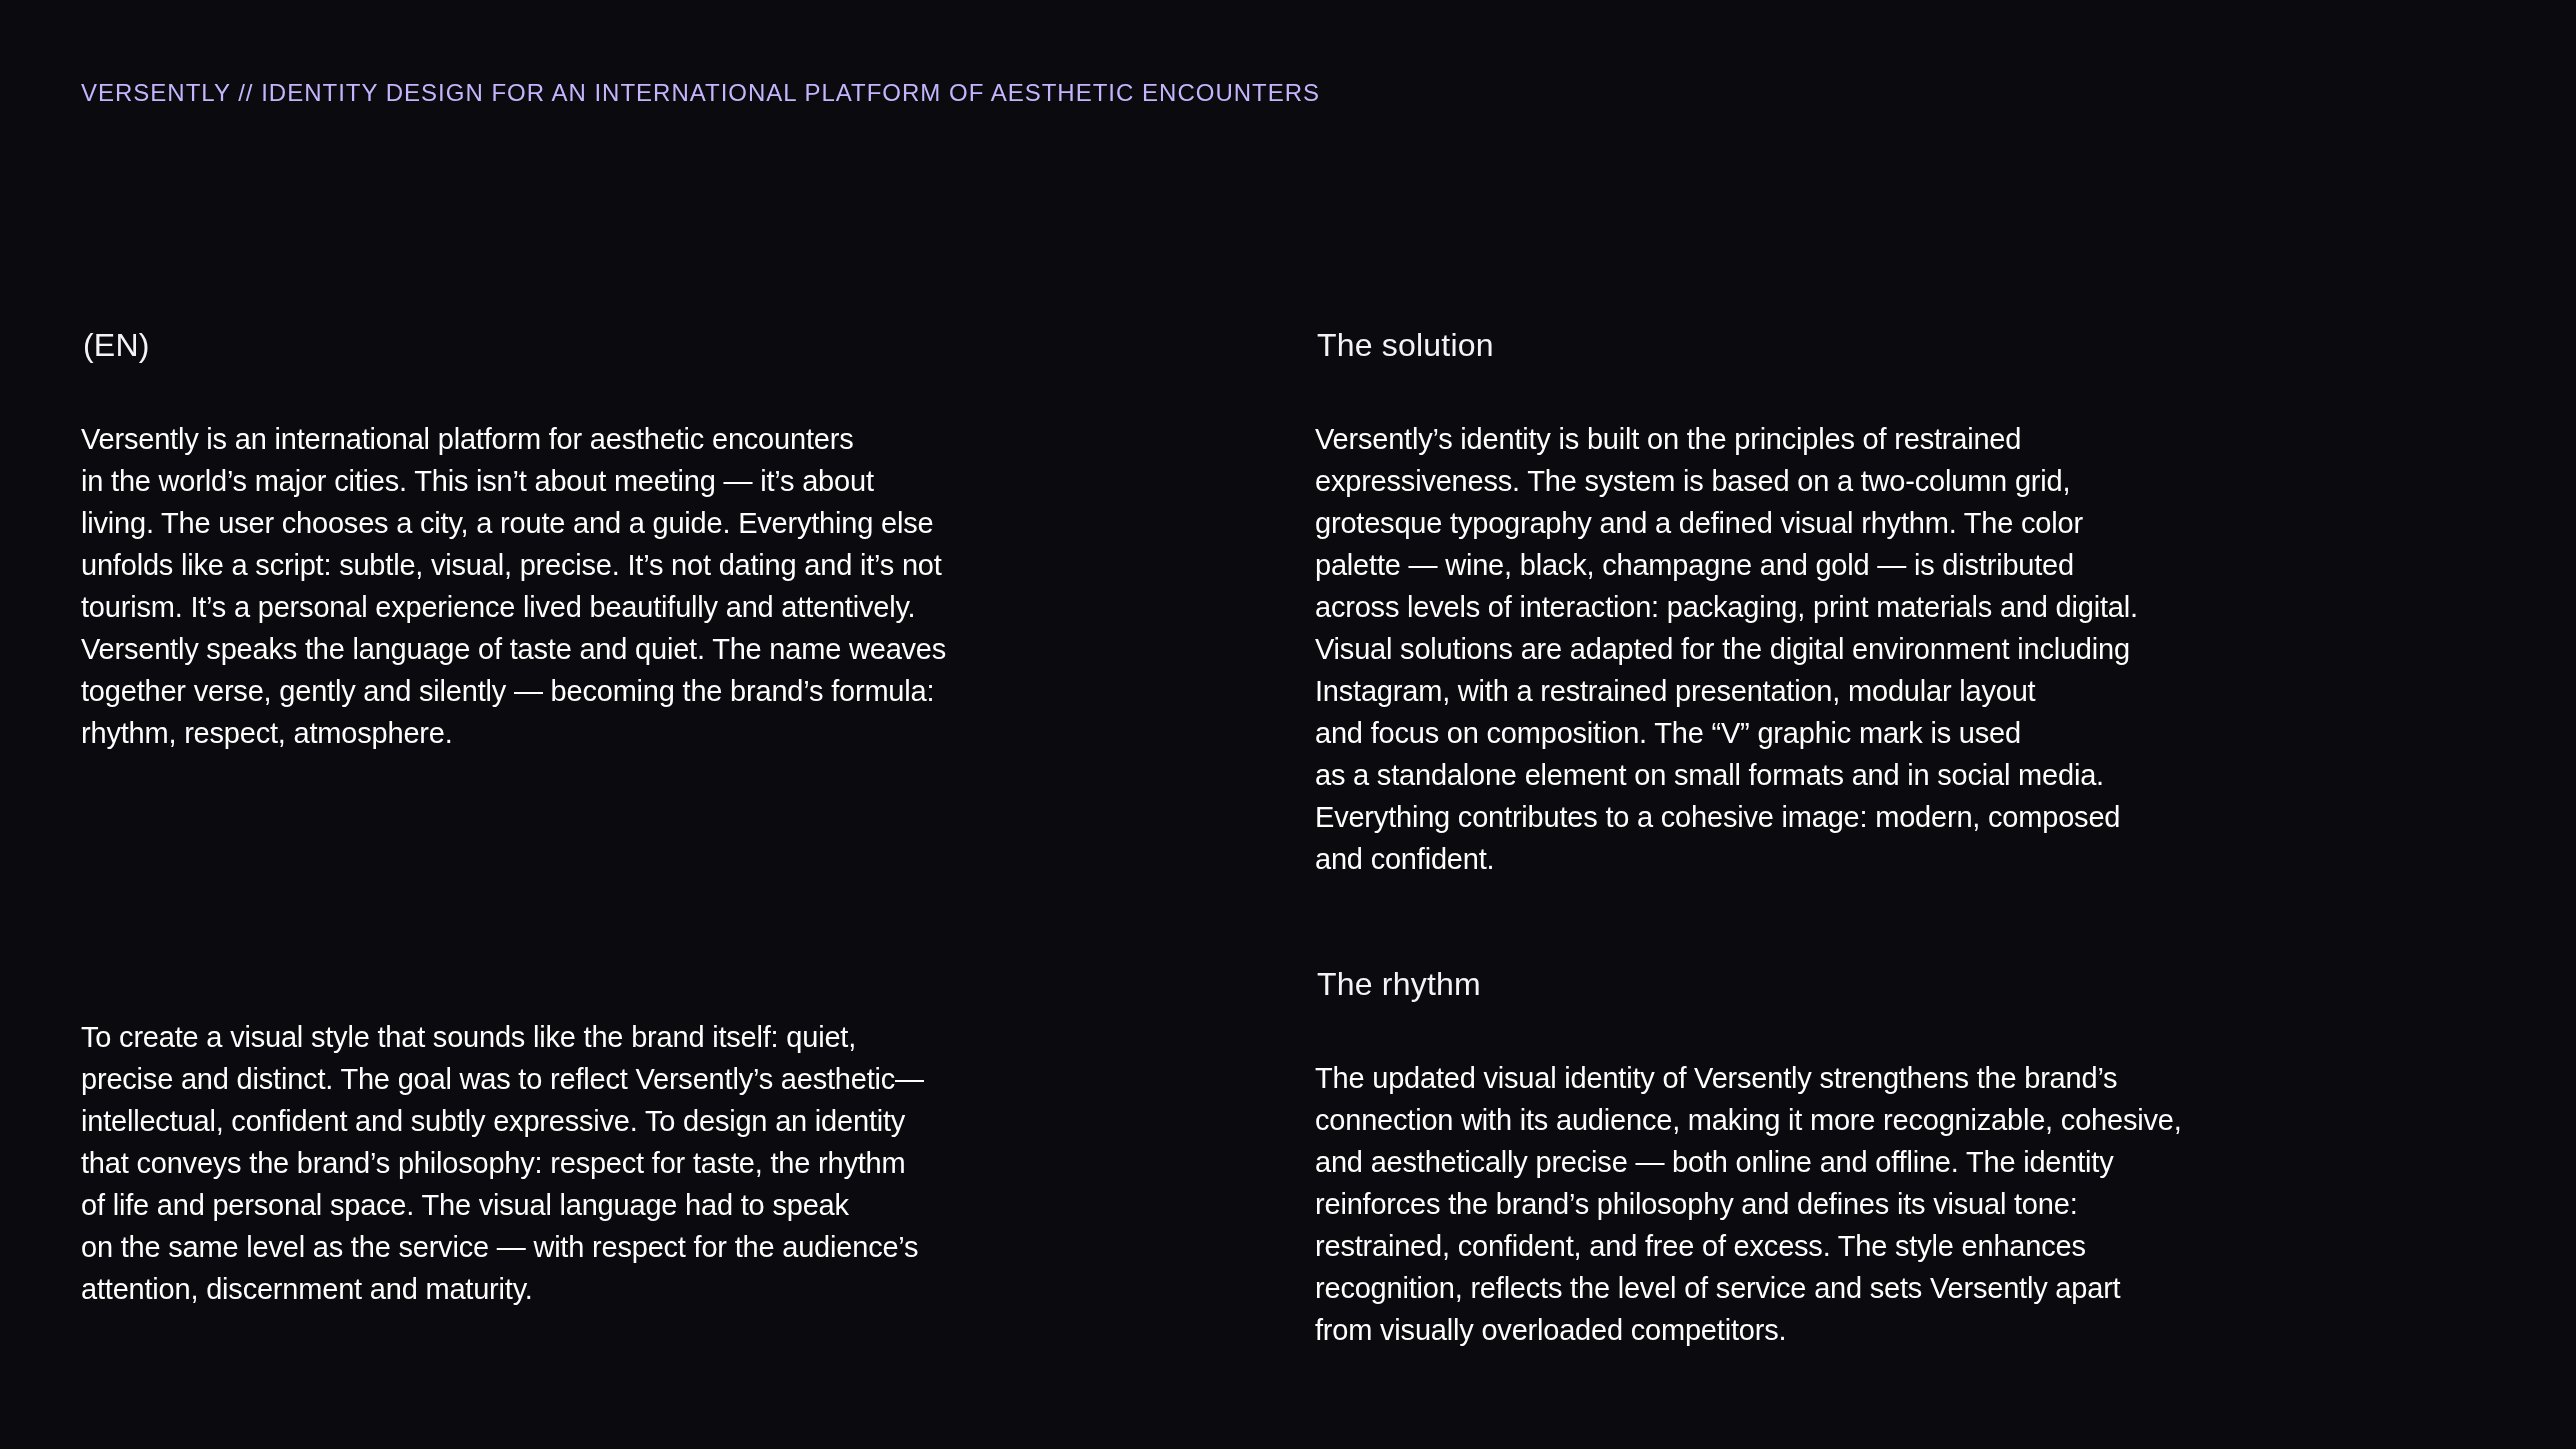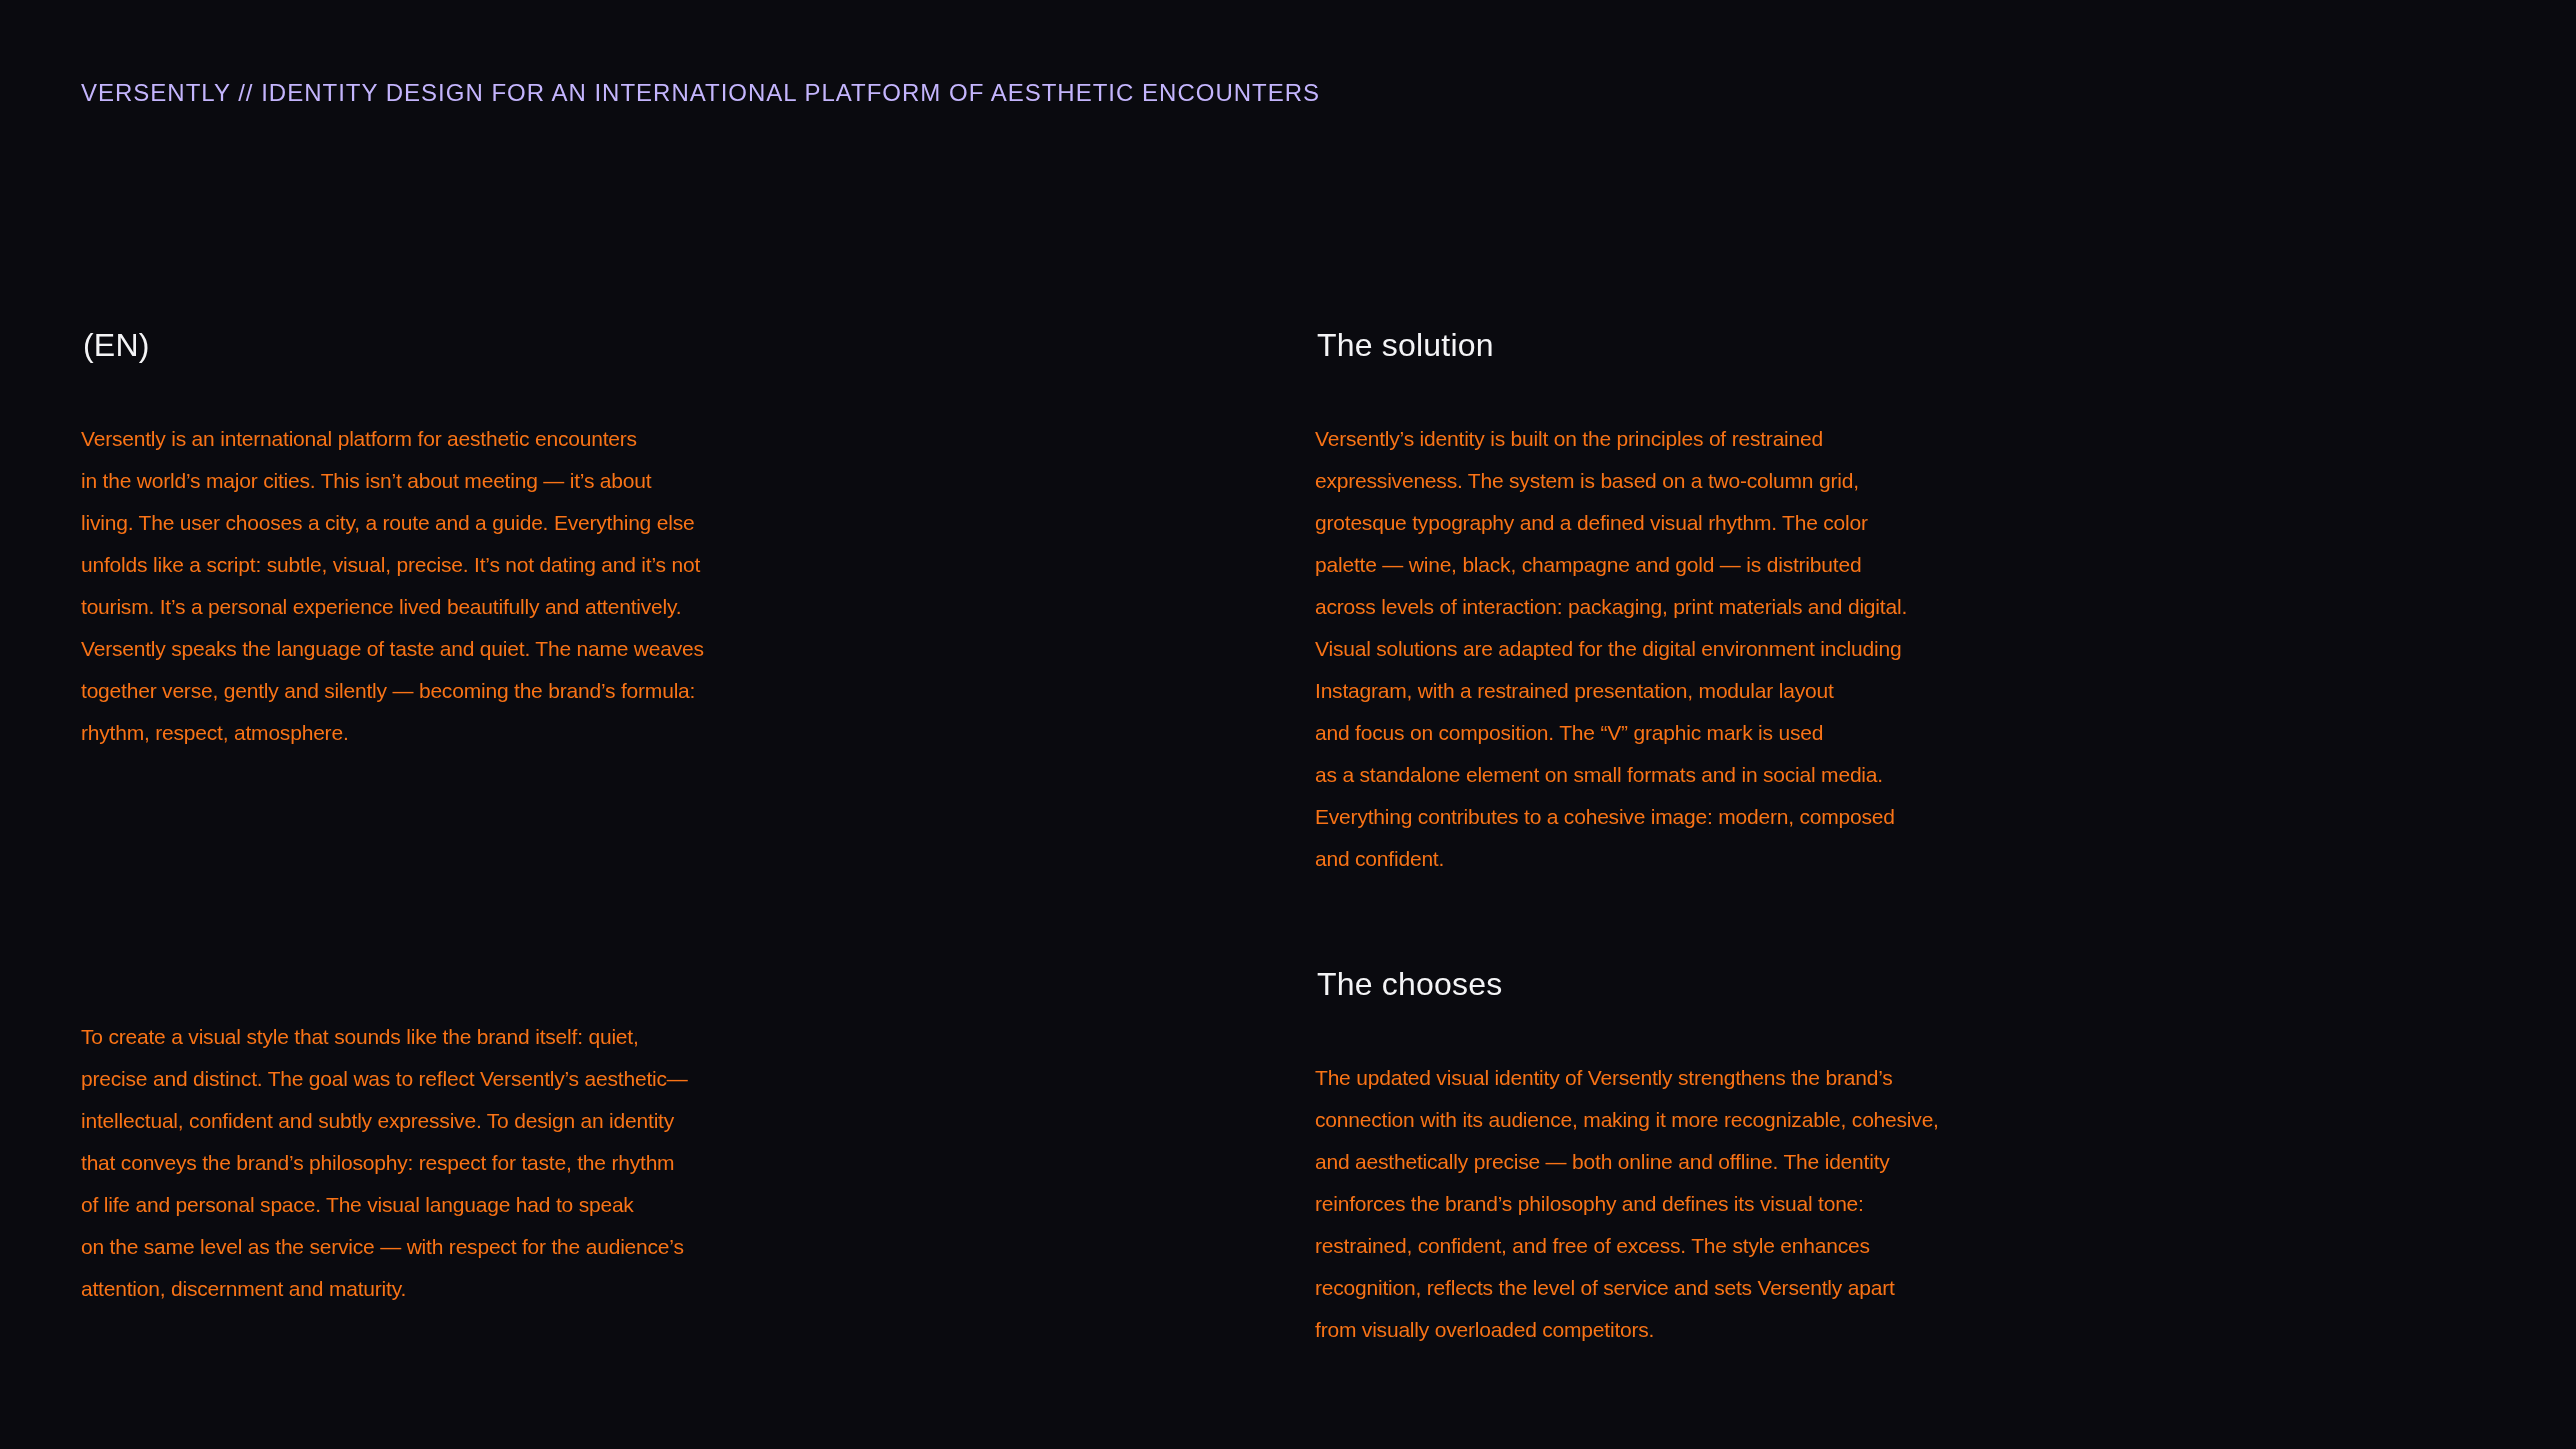--- a/index.html
+++ b/index.html
@@ -37,24 +37,24 @@
   .section-heading {
     font-size: 32px;
     line-height: 39px;
     font-weight: 400;
     margin: 2px;
     letter-spacing: 0.2px;
     color: #f4f4f6;
   }
   .section-body {
     margin: 53px 0 0 0;
-    font-size: 21px;
+    font-size: 29px;
     line-height: 42px;
     letter-spacing: -0.2px;
-    color: #f97316;
+    color: #ffffff;
     white-space: pre-line;
   }
 </style>
 </head>
 <body>
 
 <header class="page-header">VERSENTLY // IDENTITY DESIGN FOR AN INTERNATIONAL PLATFORM OF AESTHETIC ENCOUNTERS</header>
 
 <section class="section col-left row-top">
   <h2 class="section-heading">(EN)</h2>
@@ -87,21 +87,21 @@
   <p class="section-body">To create a visual style that sounds like the brand itself: quiet,
 precise and distinct. The goal was to reflect Versently’s aesthetic—
 intellectual, confident and subtly expressive. To design an identity
 that conveys the brand’s philosophy: respect for taste, the rhythm
 of life and personal space. The visual language had to speak
 on the same level as the service — with respect for the audience’s
 attention, discernment and maturity.</p>
 </section>
 
 <section class="section col-right row-bottom">
-  <h2 class="section-heading">The chooses</h2>
+  <h2 class="section-heading">The rhythm</h2>
   <p class="section-body">The updated visual identity of Versently strengthens the brand’s
 connection with its audience, making it more recognizable, cohesive,
 and aesthetically precise — both online and offline. The identity
 reinforces the brand’s philosophy and defines its visual tone:
 restrained, confident, and free of excess. The style enhances
 recognition, reflects the level of service and sets Versently apart
 from visually overloaded competitors.</p>
 </section>
 
 

